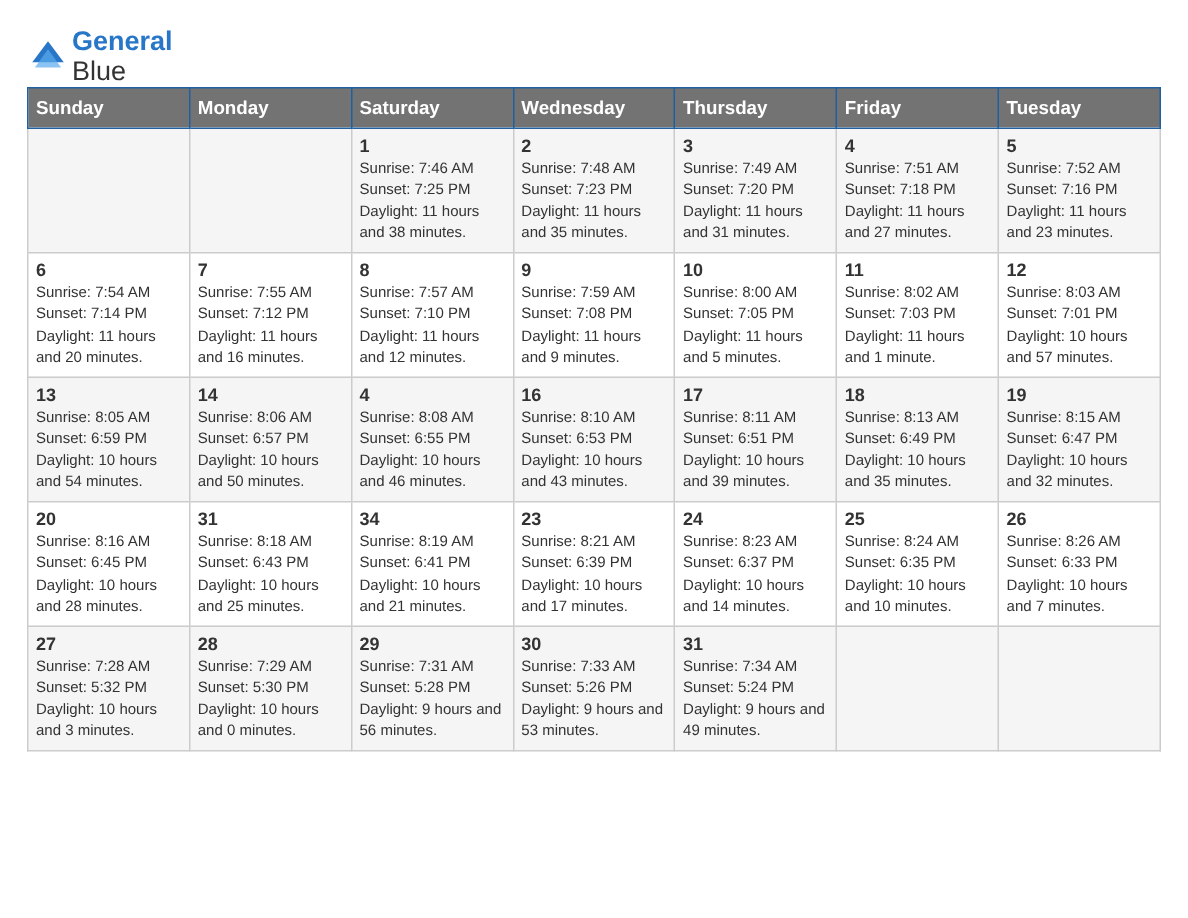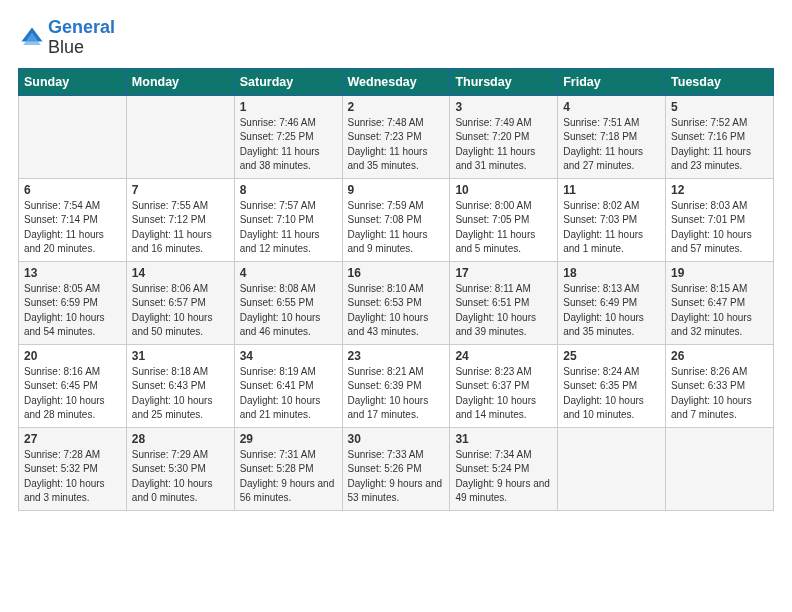--- a/index.html
+++ b/index.html
@@ -10,21 +10,20 @@
       min-height: 612px;
     }
     .page {
       width: 792px;
       padding: 18px 18px 18px 18px;
     }
     .header {
       display: flex;
       justify-content: space-between;
       align-items: flex-start;
-      margin-bottom: 10px;
     }
     .logo {
       display: flex;
       align-items: center;
     }
     .logo-icon {
       width: 28px;
       height: 28px;
       margin-right: 2px;
     }
@@ -40,21 +39,21 @@
     .location {
       font-size: 15px;
       color: #555;
     }
     table {
       width: 100%;
       border-collapse: collapse;
       table-layout: fixed;
     }
     thead tr th {
-      background: #0f766e;
+      background: #737373;
       color: #fff;
       font-size: 12.5px;
       font-weight: bold;
       padding: 6px 5px;
       text-align: left;
       border: 1px solid #2060a0;
     }
     tbody tr td {
       border: 1px solid #ccc;
       vertical-align: top;

